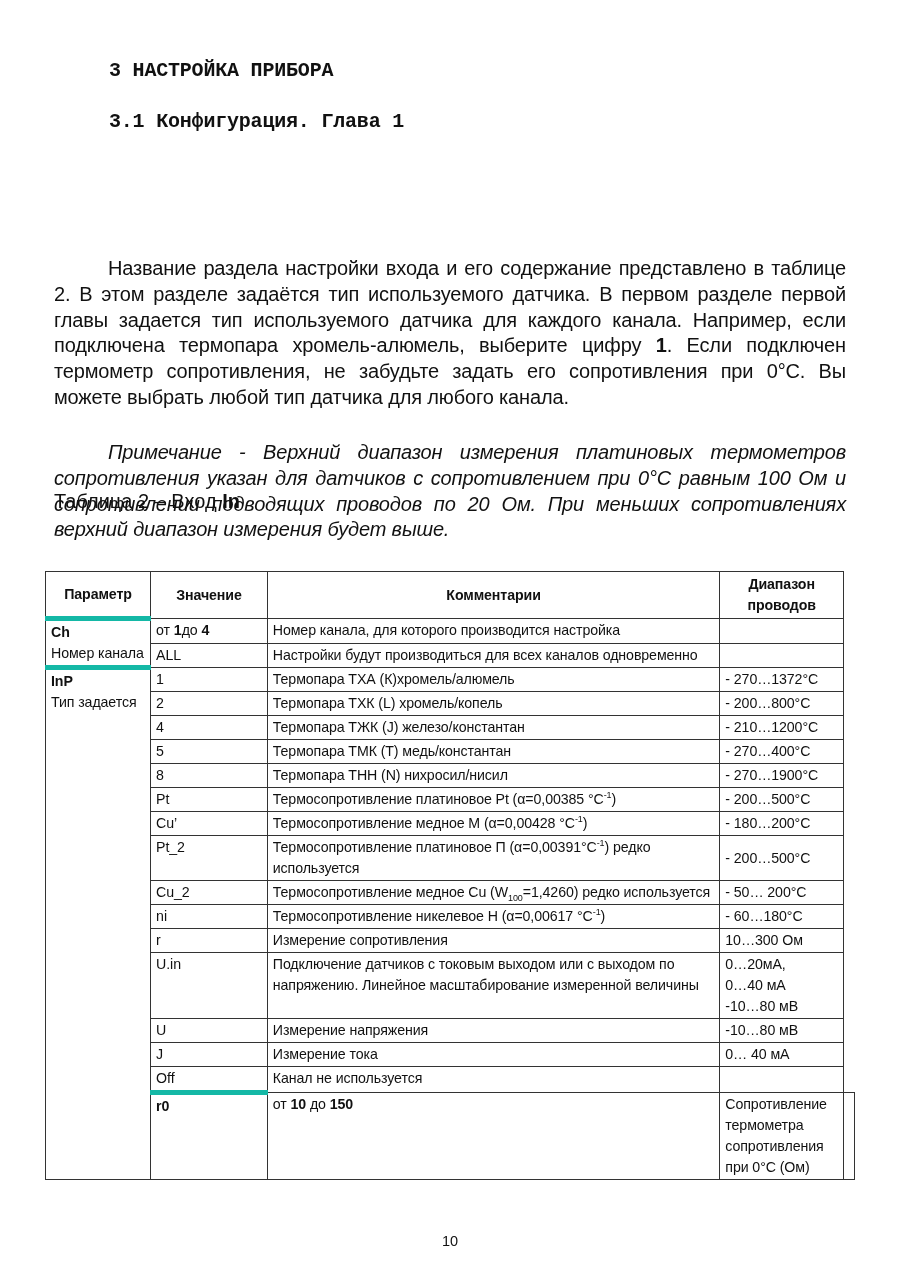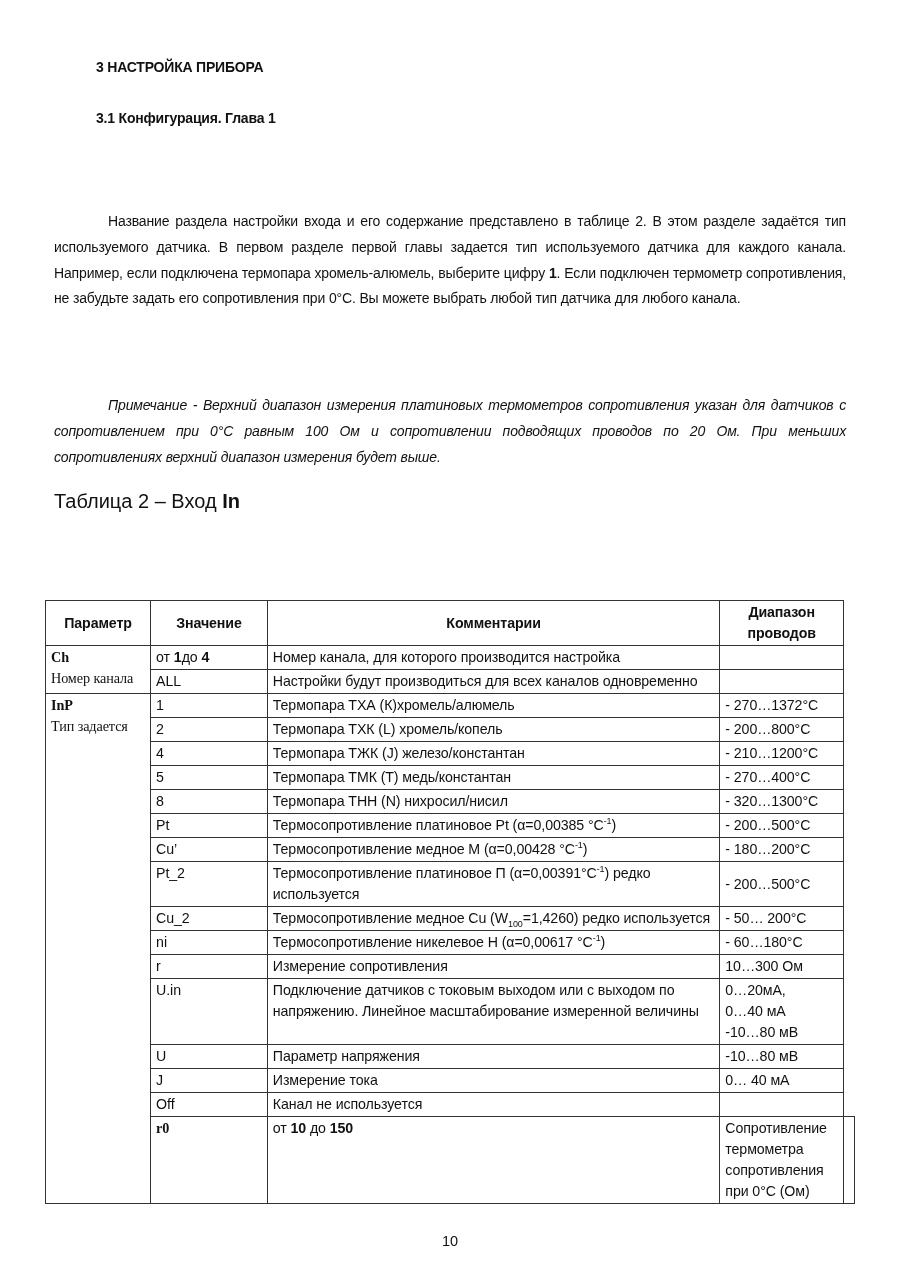--- a/index.html
+++ b/index.html
@@ -1,30 +1,30 @@
 <!DOCTYPE html>
 <html><head>
 <meta charset="utf-8">
 <style>
   html, body { margin: 0; padding: 0; background: #ffffff; }
   body { width: 900px; height: 1274px; position: relative; overflow: hidden;
          font-family: "Liberation Sans Narrow", "Liberation Sans", sans-serif; color: #111; }
   .page { position: absolute; left: 0; top: 0; width: 900px; height: 1274px; }
-  .h { position: absolute; left: 96px; font-weight: bold; font-size: 14px; letter-spacing: -0.2px; }
-  .para { position: absolute; left: 54px; width: 792px; font-size: 14px; line-height: 25.8px;
-          text-align: justify; letter-spacing: -0.15px; }
+  .h { position: absolute; left: 109px; font-weight: bold; font-size: 20px; letter-spacing: -0.2px; font-family: Liberation Mono, monospace; }
+  .para { position: absolute; left: 54px; width: 792px; font-size: 20px; line-height: 25.8px;
+          text-align: justify; letter-spacing: -0.15px; margin-top: 47px; }
   .para .indent { display: inline-block; width: 54px; }
   .note { font-style: italic; }
   .caption { position: absolute; left: 54px; top: 490px; font-size: 20px; }
   table { position: absolute; left: 45px; top: 571px; width: 810px; border-collapse: collapse;
-          font-size: 14.2px; letter-spacing: -0.1px; margin-top: 29px; }
+          font-size: 14.2px; letter-spacing: -0.1px; }
   td, th { border: 1px solid #333; padding: 1px 5px; vertical-align: top; line-height: 21px; }
   th { font-weight: bold; vertical-align: middle; text-align: center; height: 42px; padding: 1px 4px; }
   td.param { border-bottom: none; border-top: none; }
-  td.param.first { border-top: 1px solid #14b8a6; font-family: Liberation Serif, serif; }
+  td.param.first { border-top: 5px solid #14b8a6; }
   td.param.last { border-bottom: 1px solid #333; }
   td.mid { vertical-align: middle; }
   .b { font-weight: normal; }
   sup, sub { font-size: 9px; line-height: 0; }
   .pageno { position: absolute; left: 0; width: 900px; top: 1233px; text-align: center; font-size: 14.5px; }
 </style>
 </head>
 <body>
 
 <div class="page">
@@ -83,21 +83,21 @@
         <td>- 210…1200°С</td>
       </tr>
       <tr>
         <td class="b">5</td>
         <td>Термопара ТМК (Т) медь/константан</td>
         <td>- 270…400°С</td>
       </tr>
       <tr>
         <td class="b">8</td>
         <td>Термопара ТНН (N) нихросил/нисил</td>
-        <td>- 320…1300°С</td>
+        <td>- 270…1900°С</td>
       </tr>
       <tr>
         <td class="b">Pt</td>
         <td><span>Термосопротивление платиновое Pt (α=0,00385 °С</span><sup>-1</sup><span>)</span></td>
         <td>- 200…500°С</td>
       </tr>
       <tr>
         <td class="b">Cu’</td>
         <td><span>Термосопротивление медное М (α=0,00428 °С</span><sup>-1</sup><span>)</span></td>
         <td>- 180…200°С</td>
@@ -122,21 +122,21 @@
         <td>Измерение сопротивления</td>
         <td>10…300 Ом</td>
       </tr>
       <tr>
         <td class="b">U.in</td>
         <td>Подключение датчиков с токовым выходом или с выходом по напряжению. Линейное масштабирование измеренной величины</td>
         <td><span>0…20мА,</span><br><span>0…40 мА</span><br><span>-10…80 мВ</span></td>
       </tr>
       <tr>
         <td class="b">U</td>
-        <td>Параметр напряжения</td>
+        <td>Измерение напряжения</td>
         <td>-10…80 мВ</td>
       </tr>
       <tr>
         <td class="b">J</td>
         <td>Измерение тока</td>
         <td>0… 40 мА</td>
       </tr>
       <tr>
         <td class="b">Off</td>
         <td>Канал не используется</td>

